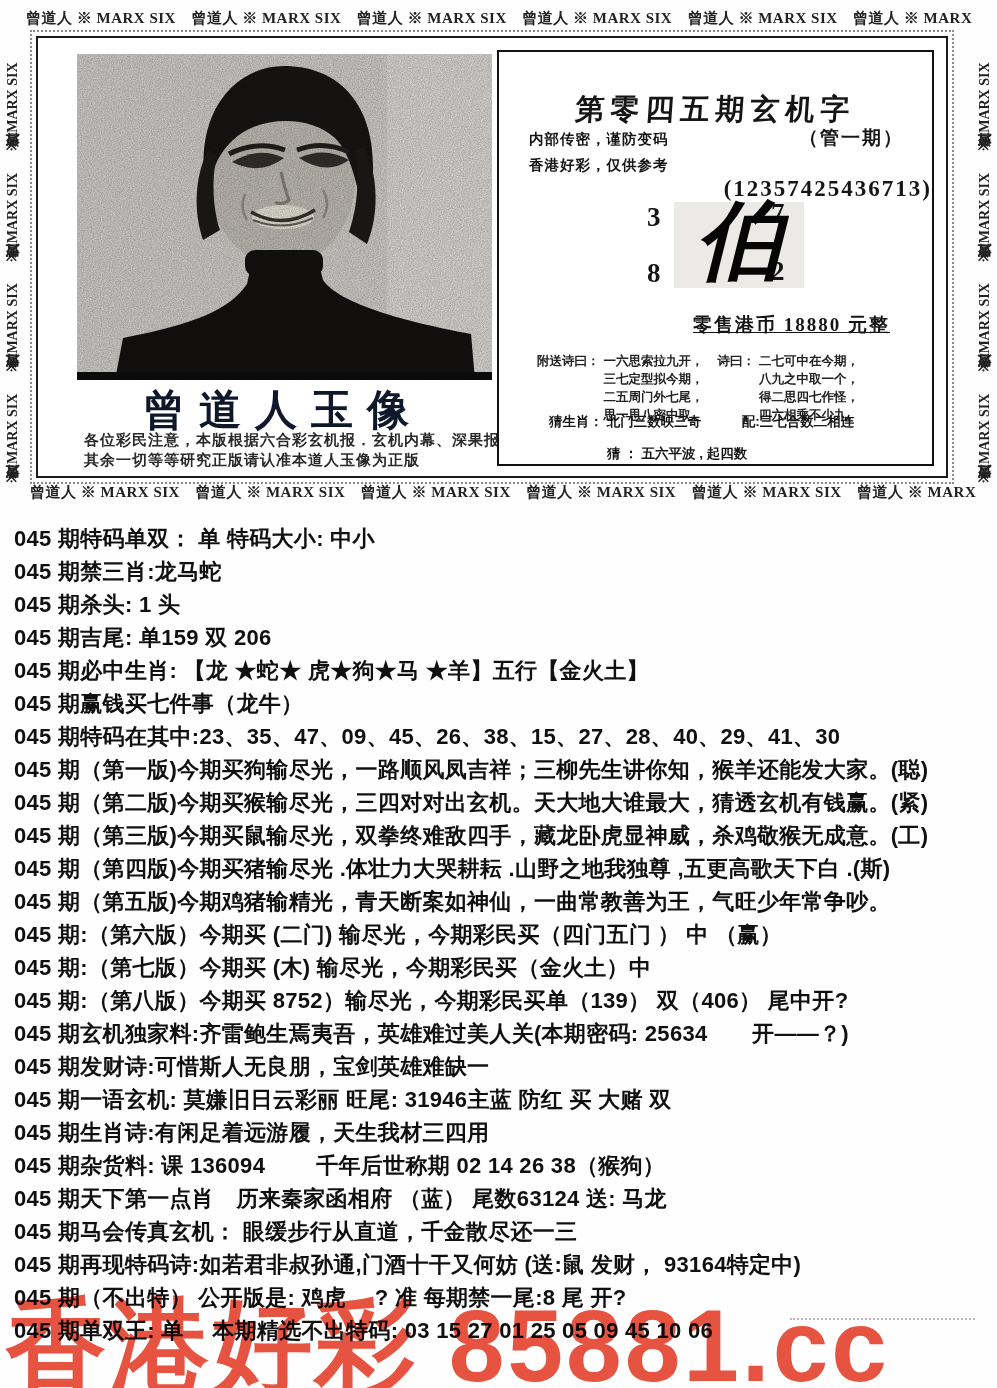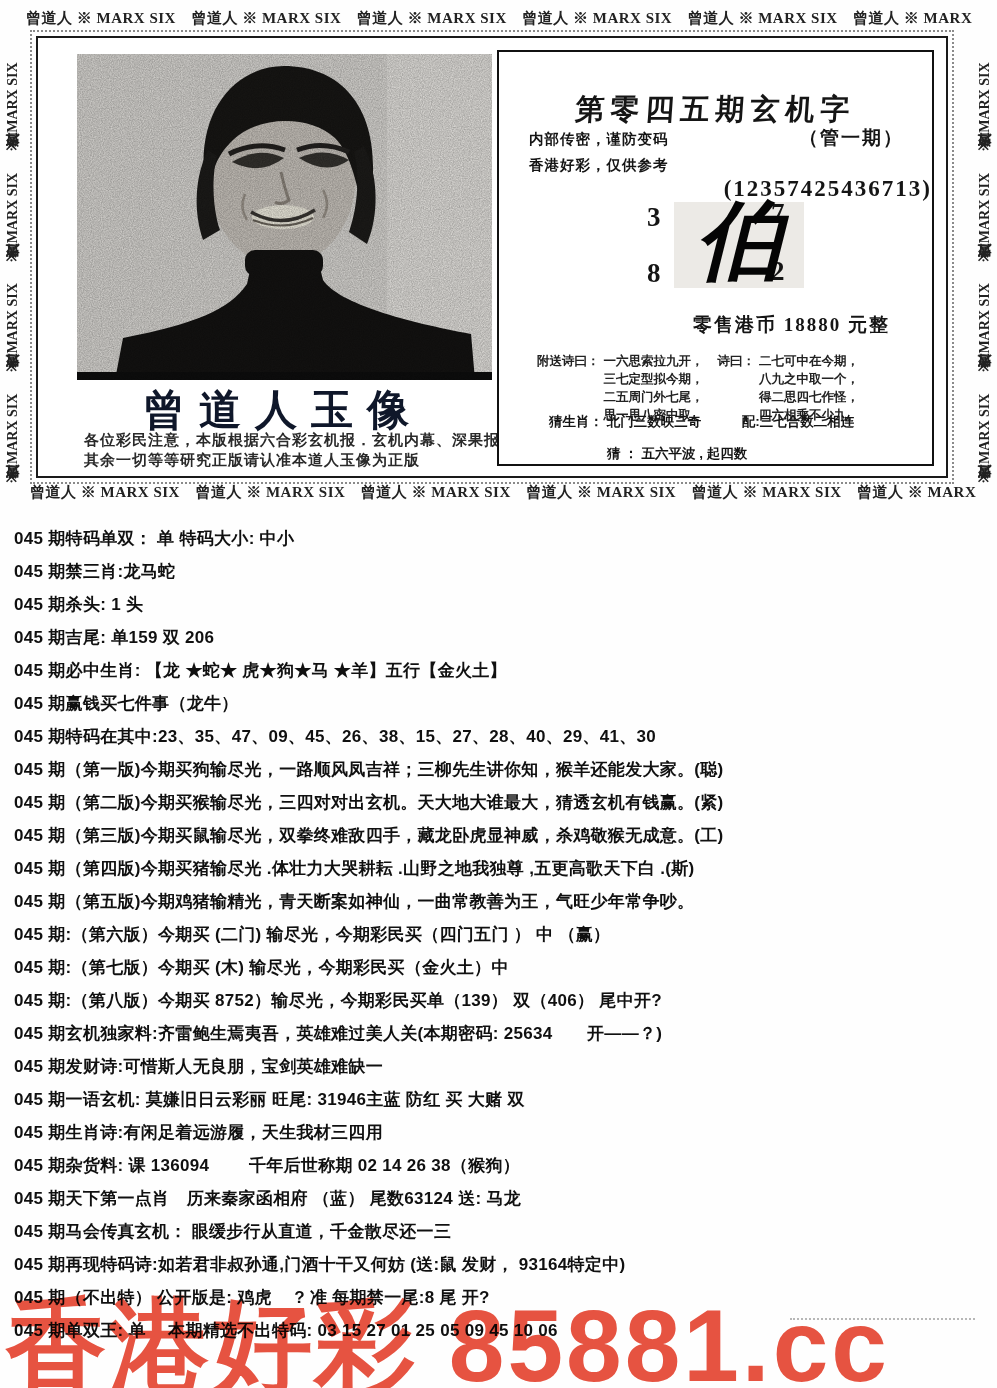--- a/index.html
+++ b/index.html
@@ -38,30 +38,30 @@
   .p-lucky{position:absolute;left:30px;top:104px;font-size:14.5px;font-weight:bold;letter-spacing:1px;}
   .p-code{position:absolute;left:0;top:124px;width:100%;text-align:right;
     font-family:"Liberation Serif",serif;font-size:23px;font-weight:bold;letter-spacing:2px;}
   .char-bg{position:absolute;left:175px;top:150px;width:130px;height:86px;background:#eceae6;}
   .big-char{position:absolute;left:175px;top:138px;width:130px;height:100px;line-height:100px;text-align:center;
     font-family:"DejaVu Serif",serif;font-size:86px;font-weight:900;font-style:italic;color:#050505;}
   .cnum{position:absolute;font-family:"Liberation Serif",serif;font-size:27px;font-weight:bold;}
   .cnum.tl{left:148px;top:150px;} .cnum.tr{left:272px;top:146px;}
   .cnum.bl{left:148px;top:206px;} .cnum.br{left:272px;top:204px;}
   .p-price{position:absolute;right:42px;top:260px;font-family:"Liberation Serif",serif;
-    font-size:19px;font-weight:bold;letter-spacing:2px;}
+    font-size:19px;font-weight:bold;letter-spacing:2px;text-decoration:underline;}
   .poems{position:absolute;left:38px;top:300px;width:380px;display:flex;gap:14px;}
   .poem{display:flex;font-size:12.5px;font-weight:bold;line-height:18px;color:#222;}
   .poem .lbl{white-space:nowrap;margin-right:4px;}
   .poem .vl{white-space:nowrap;}
   .p-zodiac{position:absolute;left:50px;top:361px;font-size:13.5px;font-weight:bold;white-space:nowrap;}
   .p-guess{position:absolute;left:108px;top:393px;font-size:13.5px;font-weight:bold;white-space:nowrap;}
   
   .lines{position:absolute;left:14px;top:522px;width:975px;}
-  .bline{font-size:17px;line-height:33px;font-weight:700;white-space:nowrap;color:#101010;letter-spacing:.3px;}
+  .bline{font-size:22px;line-height:33px;font-weight:700;white-space:nowrap;color:#101010;letter-spacing:.3px;}
   
   .watermark{
     position:absolute;left:6px;top:1280px;z-index:5;
     font-size:100px;font-weight:900;letter-spacing:3px;white-space:nowrap;
     color:#e5402c;opacity:.9;mix-blend-mode:multiply;transform:scaleY(1.02);
   }
   .artifact{position:absolute;left:790px;top:1318px;width:185px;height:0;
     border-top:2px dotted #9a9a9a;opacity:.7;}
 </style>
 </head>

